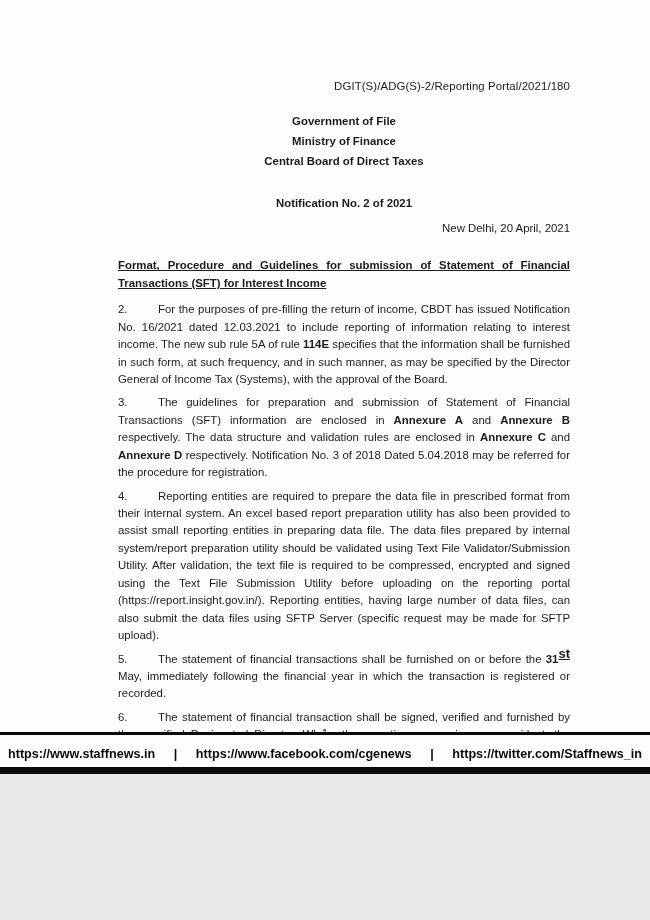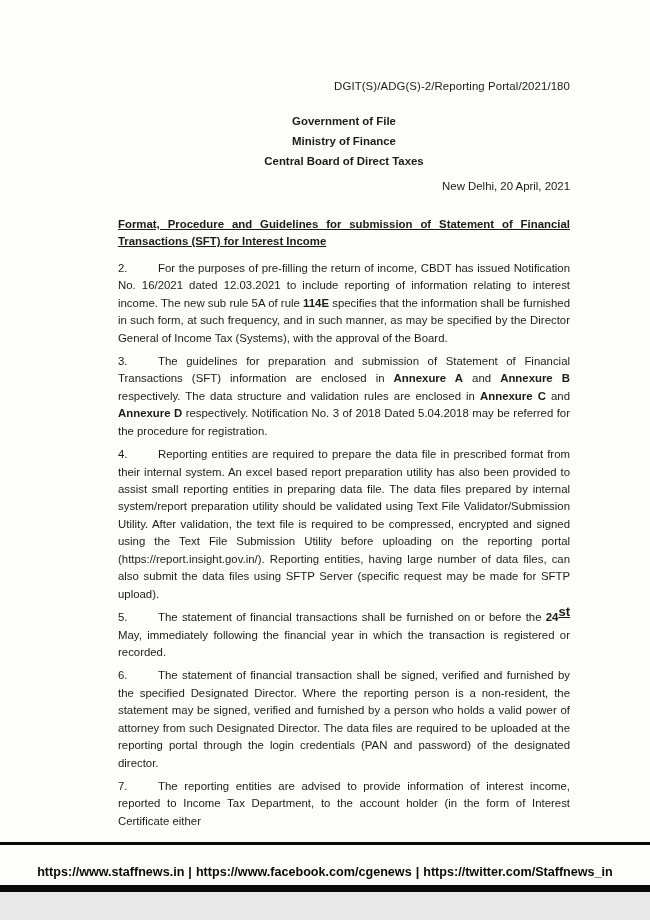--- a/index.html
+++ b/index.html
@@ -1,18 +1,18 @@
 <!DOCTYPE html>
 <html><head>
 <meta charset="utf-8">
 <style>
   html,body { margin:0; padding:0; background:#e9e9e9; }
   .doc {
     position: relative;
-    width: 650px; height: 892px;
+    width: 650px; height: 774px;
     margin: 0 auto;
     background: #fdfdfc;
     color: #1b1b1b;
     font-family: "Liberation Sans", sans-serif;
     font-size: 11.4px;
     line-height: 1.53;
     box-sizing: border-box;
     padding: 78px 80px 0 118px;
     overflow: hidden;
   }
@@ -50,23 +50,23 @@
     position: absolute;
     left: 0; right: 0;
     bottom: 32px;
     text-align: center;
   }
   .footer {
     position: absolute;
     left: 0; right: 0;
     bottom: 7px;
     border-top: 3px solid #0a0a0a;
-    padding: 18px 8px 3px 8px;
+    padding: 10px 8px 3px 8px;
     display: flex;
-    justify-content: center;
+    justify-content: space-between;
     align-items: baseline;
     font-weight: 700;
     font-size: 12.6px;
     color: #0a0a0a;
     background: #fdfdfc;
   }
   .footer .fsep { padding: 0 4px; }
   .bottom-bar {
     position: absolute;
     left: 0; right: 0; bottom: 0;
@@ -81,30 +81,31 @@
 <div class="doc">
 
   <div class="ref">DGIT(S)/ADG(S)-2/Reporting Portal/2021/180</div>
 
   <div class="gov-header">
     <div>Government of File</div>
     <div>Ministry of Finance</div>
     <div>Central Board of Direct Taxes</div>
   </div>
 
+  <div class="notif-title">Notification No. 2 of 2021</div>
 
   <div class="date-line">New Delhi,  20  April, 2021</div>
 
   <div class="heading">Format, Procedure and Guidelines for submission of Statement of Financial Transactions (SFT) for Interest Income</div>
 
   <div>
       <div class="para"><span class="para-num">2.</span><span>For the purposes of pre-filling the return of income, CBDT has issued Notification No. 16/2021 dated 12.03.2021 to include reporting of information relating to interest income. The new sub rule 5A of rule </span><span style="font-weight: 700;">114E</span><span> specifies that the information shall be furnished in such form, at such frequency, and in such manner, as may be specified by the Director General of Income Tax (Systems), with the approval of the Board.</span></div>
       <div class="para"><span class="para-num">3.</span><span>The guidelines for preparation and submission of Statement of Financial Transactions (SFT) information are enclosed in </span><span style="font-weight: 700;">Annexure A</span><span> and </span><span style="font-weight: 700;">Annexure B</span><span> respectively.  The data structure and validation rules are enclosed in </span><span style="font-weight: 700;">Annexure C</span><span> and </span><span style="font-weight: 700;">Annexure D</span><span> respectively. Notification No. 3 of 2018 Dated 5.04.2018 may be referred for the procedure for registration.</span></div>
       <div class="para"><span class="para-num">4.</span><span>Reporting entities are required to prepare the data file in prescribed format from their internal system. An excel based report preparation utility has also been provided to assist small reporting entities in preparing data file. The data files prepared by internal system/report preparation utility should be validated using Text File Validator/Submission Utility. After validation, the text file is required to be compressed, encrypted and signed using the Text File Submission Utility before uploading on the reporting portal (https://report.insight.gov.in/). Reporting entities, having large number of data files, can also submit the data files using SFTP Server (specific request may be made for SFTP upload).</span></div>
-      <div class="para"><span class="para-num">5.</span><span>The statement of financial transactions shall be furnished on or before the </span><span style="font-weight: 700;">24</span><sup style="font-weight: 700;">st</sup><span> May, immediately following the financial year in which the transaction is registered or recorded.</span></div>
+      <div class="para"><span class="para-num">5.</span><span>The statement of financial transactions shall be furnished on or before the </span><span style="font-weight: 700;">31</span><sup style="font-weight: 700;">st</sup><span> May, immediately following the financial year in which the transaction is registered or recorded.</span></div>
       <div class="para"><span class="para-num">6.</span><span>The statement of financial transaction shall be signed, verified and furnished by the specified Designated Director. Where the reporting person is a non-resident, the statement may be signed, verified and furnished by a person who holds a valid power of attorney from such Designated Director. The data files are required to be uploaded at the reporting portal through the login credentials (PAN and password) of the designated director.</span></div>
       <div class="para"><span class="para-num">7.</span><span>The reporting entities are advised to provide information of interest income, reported to Income Tax Department, to the account holder (in the form of Interest Certificate either</span></div>
     </div>
 
   <div class="page-number">1</div>
 
   <div class="footer">
     <span class="flink">https://www.staffnews.in</span>
     <span class="fsep">|</span>
     <span class="flink">https://www.facebook.com/cgenews</span>

